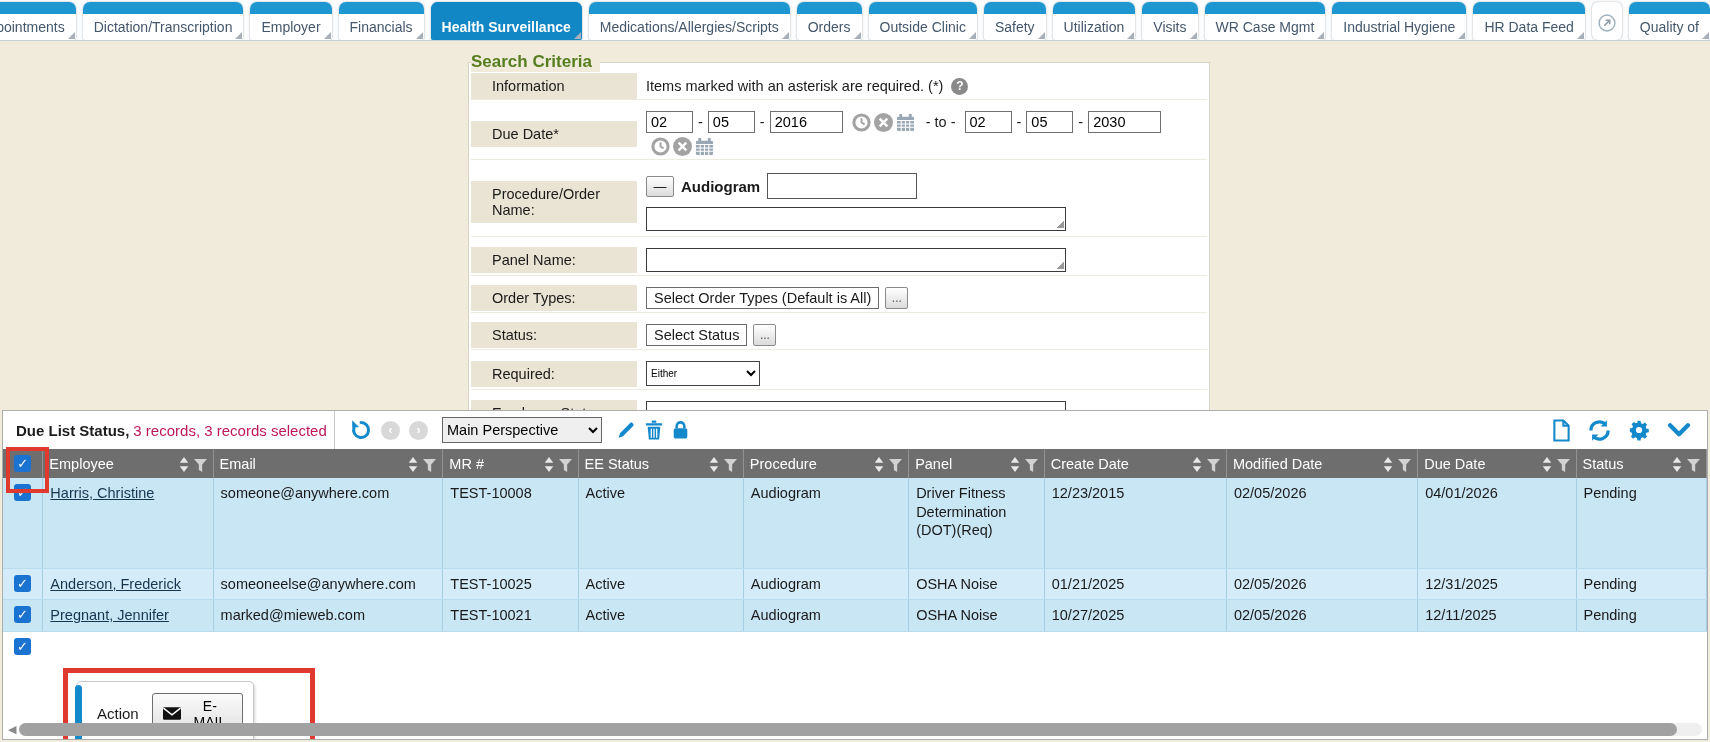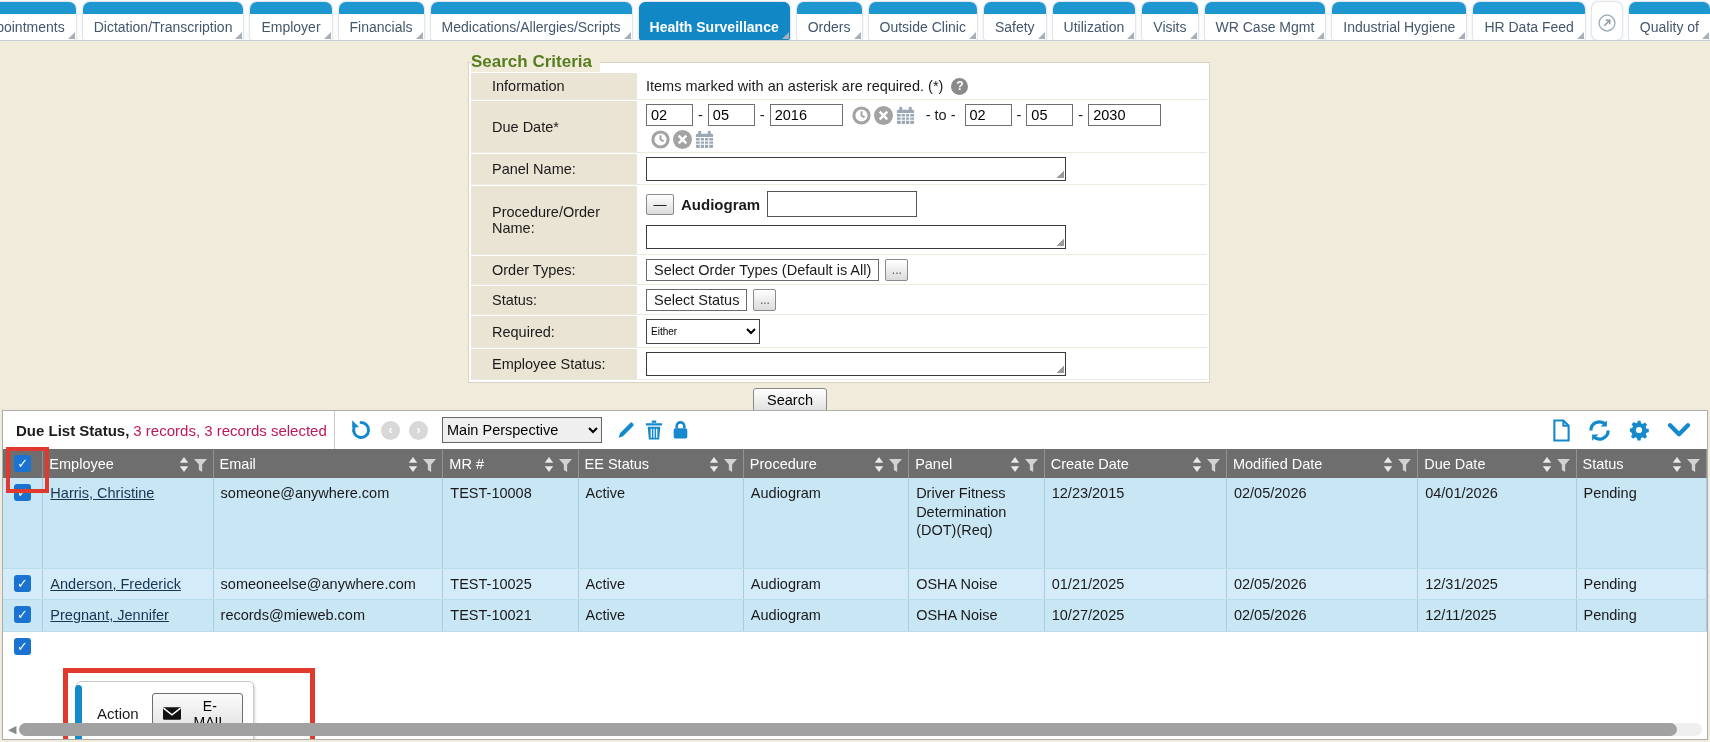--- a/index.html
+++ b/index.html
@@ -20,21 +20,21 @@
   .tab.active { background:#1287c6; color:#fff; font-weight:bold; }
   .tab.active::before { background:#1287c6; }
   .popout { position:relative; flex:none; border-radius:6px; background:#fff;
             box-shadow:0 0 2px rgba(90,110,125,.6); padding:12px 6px 0; cursor:pointer; }
 
   
   .search-wrap { position:absolute; top:52px; left:468px; width:742px; }
   fieldset.sc { border:1px solid #d8d3c3; background:#fff; padding:1px 2px 2px; }
   fieldset.sc legend { color:#567d1e; font-weight:bold; font-size:17px; padding-right:8px; background:#f1ebdc; }
   .srow { display:flex; background:#fff; border-bottom:1px solid #edeadf; }
-  .srow + .srow { margin-top:1px; }
+  .srow + .srow { margin-top:8px;align-items:center; }
   .slabel { flex:none; width:168px; background:#e9e4d3; padding:5px 21px; font-size:14.5px;
             border-right:2px solid #fff; display:flex; align-items:center; }
   .scontent { flex:1; background:#fff; padding:3px 7px; display:flex; align-items:center;
               gap:4px; flex-wrap:wrap; font-size:14.5px; }
   .help { width:17px; height:17px; border-radius:50%; background:#8a8a8a; color:#fff; font-size:12px;
           font-weight:bold; display:inline-flex; align-items:center; justify-content:center; margin-left:4px; cursor:pointer; }
   .din { width:47px; height:22px; border:1px solid #6f6f6f; font-size:14.5px; padding:0 4px;
          font-family:inherit; }
   .din.yr { width:73px; }
   .dash { margin:0 1px; }
@@ -109,22 +109,22 @@
                 border:4px solid #e0392e; pointer-events:none; z-index:4; }
 </style>
 </head>
 <body>
 
 <div class="tabbar">
     <div class="tab">Appointments</div>
     <div class="tab">Dictation/Transcription</div>
     <div class="tab">Employer</div>
     <div class="tab">Financials</div>
+    <div class="tab active">Health Surveillance</div>
     <div class="tab">Medications/Allergies/Scripts</div>
-    <div class="tab active">Health Surveillance</div>
     <div class="tab">Orders</div>
     <div class="tab">Outside Clinic</div>
     <div class="tab">Safety</div>
     <div class="tab">Utilization</div>
     <div class="tab">Visits</div>
     <div class="tab">WR Case Mgmt</div>
     <div class="tab">Industrial Hygiene</div>
     <div class="tab">HR Data Feed</div>
     <div class="popout"><span class="icn">
         <svg width="18" height="18" viewBox="0 0 20 20">
@@ -202,37 +202,37 @@
                 <rect x="3.5" y="1" width="3" height="4" fill="#9aa7b5"></rect>
                 <rect x="13.5" y="1" width="3" height="4" fill="#9aa7b5"></rect>
                 <path d="M1 8h18M5.5 8v11M10 8v11M14.5 8v11M1 11.5h18M1 15h18" stroke="#fff" stroke-width="1.1"></path>
               </svg>
             </span>
         </span>
       </div>
     </div>
 
     <div class="srow">
-      <div class="slabel">Panel Name:</div>
-      <div class="scontent">
-        <span class="inwrap"><input class="winput" value="" style=""><span class="grip"></span></span>
-      </div>
-    </div>
-
-    <div class="srow">
       <div class="slabel">Procedure/Order Name:</div>
       <div class="scontent">
         <span class="pline">
           <button class="minus-btn">—</button>
           <span class="bold">Audiogram</span>
           <input class="ainput" value="" style="">
         </span>
         <span class="pline">
           <span class="inwrap"><input class="winput" value="" style=""><span class="grip"></span></span>
         </span>
+      </div>
+    </div>
+
+    <div class="srow">
+      <div class="slabel">Panel Name:</div>
+      <div class="scontent">
+        <span class="inwrap"><input class="winput" value="" style=""><span class="grip"></span></span>
       </div>
     </div>
 
     <div class="srow">
       <div class="slabel">Order Types:</div>
       <div class="scontent">
         <span class="fakefield">Select Order Types (Default is All)</span>
         <button class="dots">...</button>
       </div>
     </div>
@@ -535,21 +535,21 @@
           <td>Audiogram</td>
           <td>OSHA Noise</td>
           <td>01/21/2025</td>
           <td>02/05/2026</td>
           <td>12/31/2025</td>
           <td>Pending</td>
         </tr>
         <tr class="rodd">
           <td class="cellcb"><span class="cb">✓</span></td>
           <td><a class="emp">Pregnant, Jennifer</a></td>
-          <td>records@mieweb.com</td>
+          <td>marked@mieweb.com</td>
           <td>TEST-10021</td>
           <td>Active</td>
           <td>Audiogram</td>
           <td>OSHA Noise</td>
           <td>10/27/2025</td>
           <td>02/05/2026</td>
           <td>12/11/2025</td>
           <td>Pending</td>
         </tr>
       </tbody>

